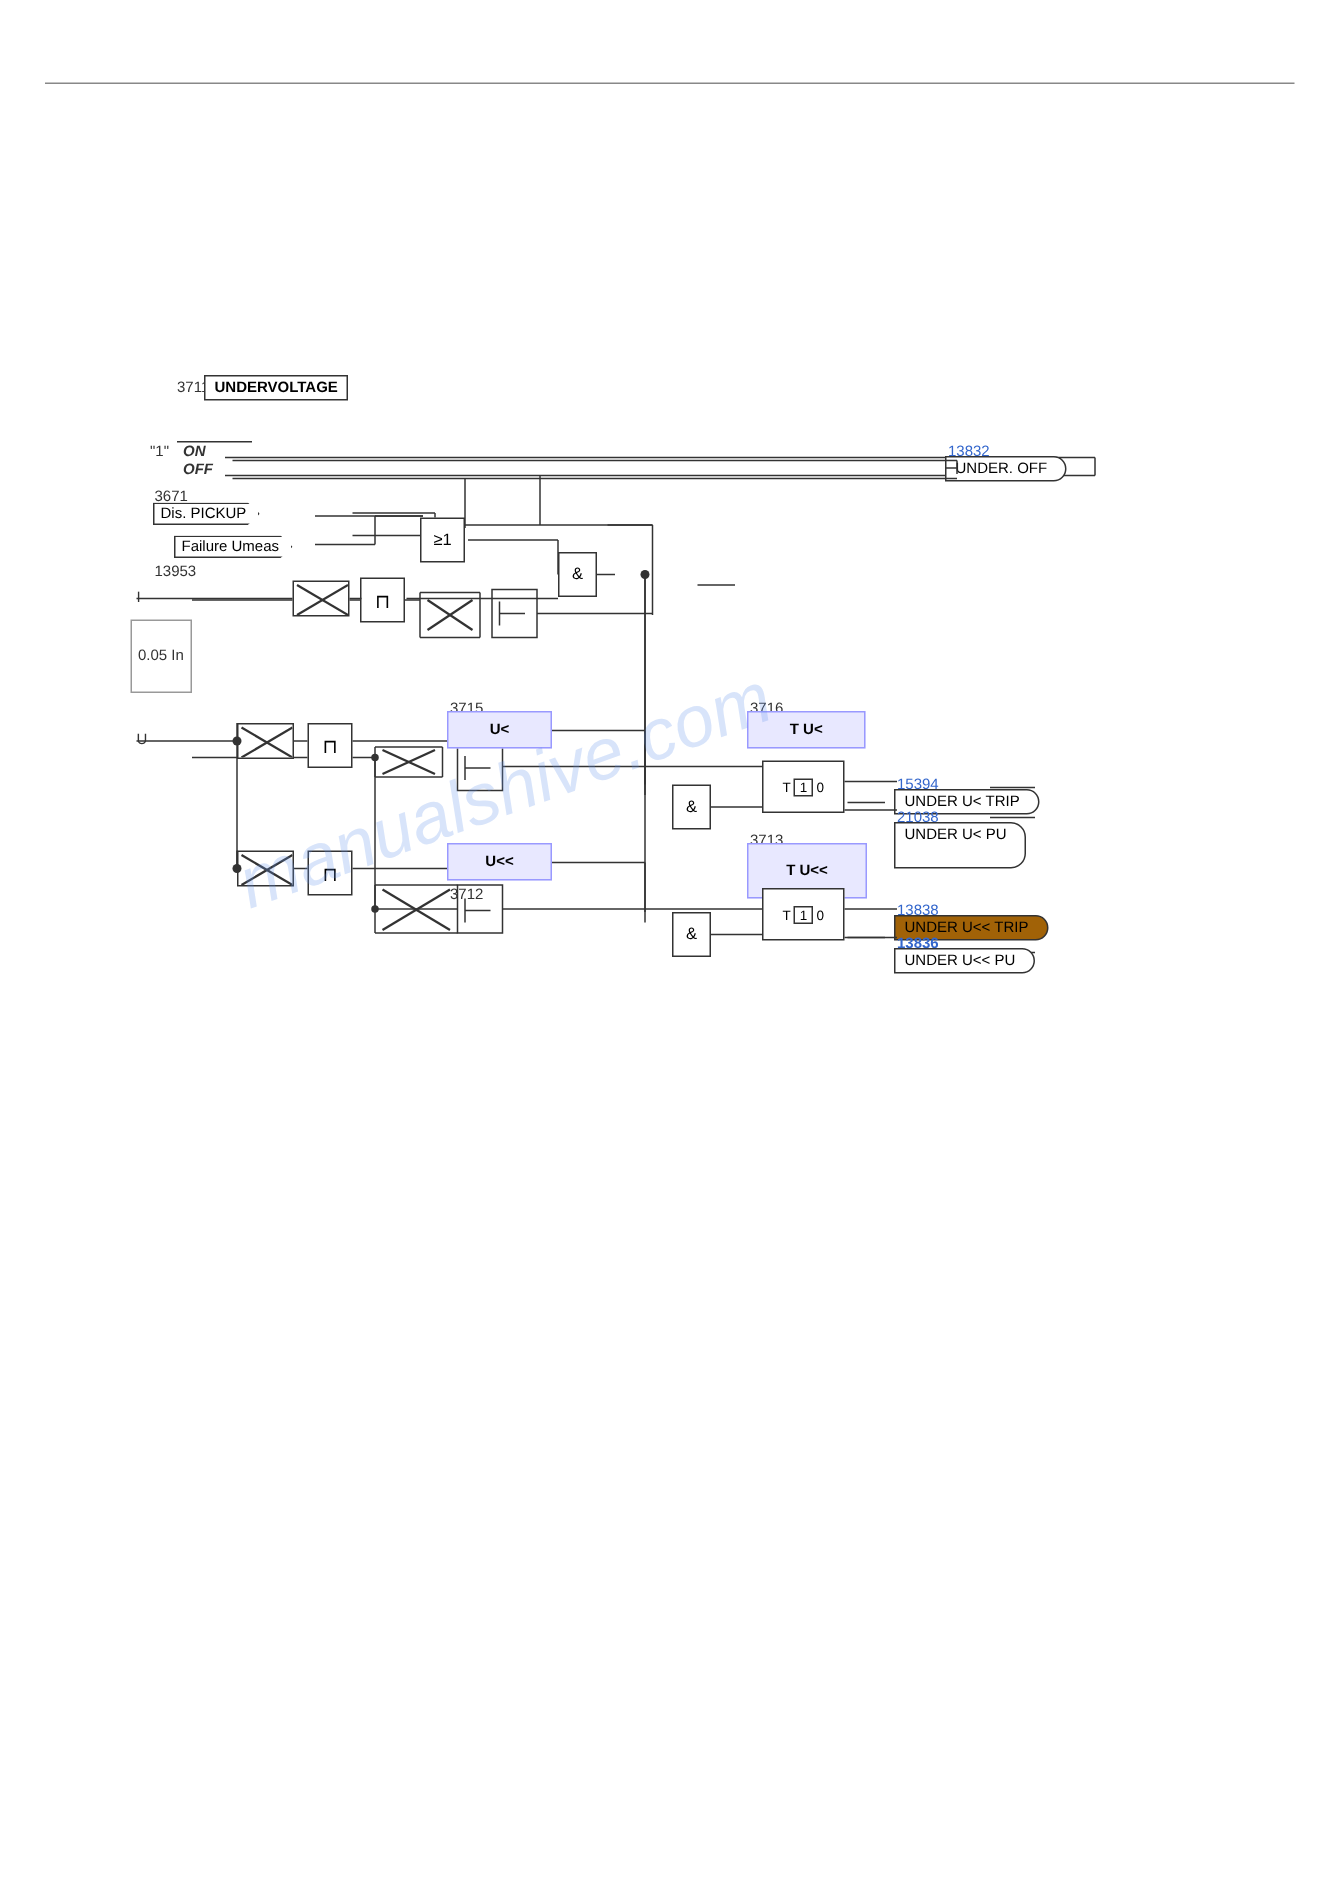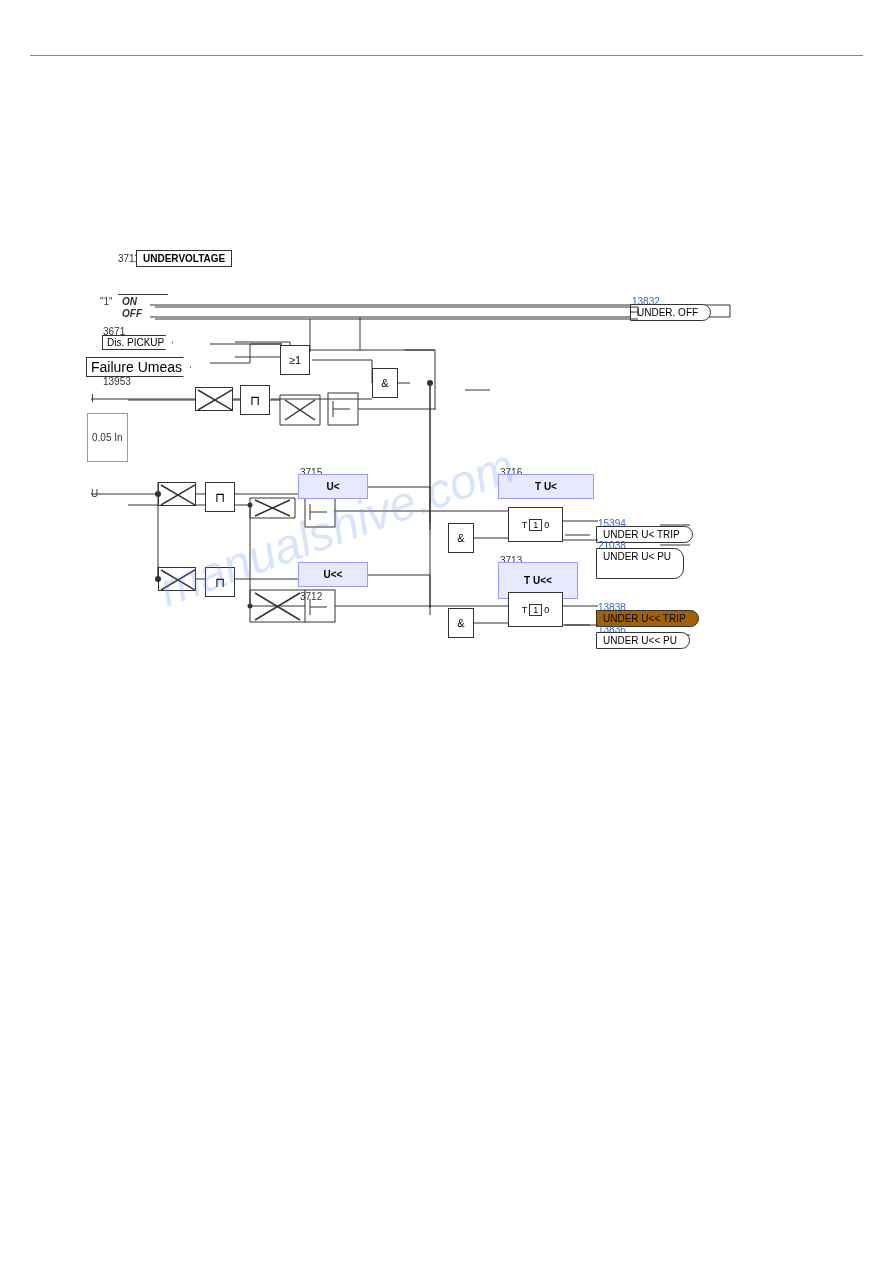--- a/index.html
+++ b/index.html
@@ -147,21 +147,21 @@
 <div style="position:absolute;top:296px;left:122px;font-size:10px;font-weight:bold;font-style:italic;color:#333;">ON</div>
 
 <div style="position:absolute;top:308px;left:122px;font-size:10px;font-weight:bold;font-style:italic;color:#333;">OFF</div>
 
 <div style="position:absolute;top:294px;left:118px;width:50px;height:1px;background:#333;"></div>
 
 <div style="position:absolute;top:326px;left:103px;font-size:10px;color:#333;">3671</div>
 <div style="position:absolute;top:335px;left:102px;border:1px solid #333;padding:1px 8px 1px 4px;font-size:10px;background:white;clip-path:polygon(0 0, calc(100% - 8px) 0, 100% 50%, calc(100% - 8px) 100%, 0 100%);">Dis. PICKUP</div>
 
 <div style="position:absolute;top:348px;left:103px;font-size:10px;color:#333;margin-top:28px;">13953</div>
-<div style="position:absolute;top:357px;left:86px;border:1px solid #333;padding:1px 8px 1px 4px;font-size:14px;background:white;clip-path:polygon(0 0, calc(100% - 8px) 0, 100% 50%, calc(100% - 8px) 100%, 0 100%);">Failure Umeas</div>
+<div style="position:absolute;top:357px;left:116px;border:1px solid #333;padding:1px 8px 1px 4px;font-size:10px;background:white;clip-path:polygon(0 0, calc(100% - 8px) 0, 100% 50%, calc(100% - 8px) 100%, 0 100%);">Failure Umeas</div>
 
 <div style="position:absolute;top:345px;left:280px;border:1px solid #333;width:30px;height:30px;background:white;display:flex;align-items:center;justify-content:center;font-size:11px;">≥1</div>
 
 <div style="position:absolute;top:368px;left:372px;border:1px solid #333;width:26px;height:30px;background:white;display:flex;align-items:center;justify-content:center;font-size:11px;">&amp;</div>
 
 <div style="position:absolute;top:393px;left:91px;font-size:10px;color:#333;">I</div>
 
 <div style="position:absolute;top:413px;left:87px;font-size:10px;color:#333;border:1px solid #999;padding:18px 4px;background:white;">0.05 In</div>
 
 <div style="position:absolute;top:387px;left:195px;width:38px;height:24px;border:1px solid #333;background:white;overflow:hidden;">
@@ -183,21 +183,21 @@
 </div>
 
 <div style="position:absolute;top:482px;left:205px;width:30px;height:30px;border:1px solid #333;background:white;display:flex;align-items:center;justify-content:center;font-size:13px;">⊓</div>
 
 <div style="position:absolute;top:467px;left:300px;font-size:10px;color:#333;">3715</div>
 <div style="position:absolute;top:474px;left:298px;border:1px solid #9999ff;background:#e8e8ff;width:70px;height:25px;display:flex;align-items:center;justify-content:center;font-size:10px;font-weight:bold;">U&lt;</div>
 
 <div style="position:absolute;top:523px;left:448px;border:1px solid #333;width:26px;height:30px;background:white;display:flex;align-items:center;justify-content:center;font-size:11px;">&amp;</div>
 
 <div style="position:absolute;top:467px;left:500px;font-size:10px;color:#333;">3716</div>
-<div style="position:absolute;top:474px;left:498px;border:1px solid #9999ff;background:#e8e8ff;width:96px;height:25px;display:flex;align-items:center;justify-content:center;font-size:10px;font-weight:bold;">T U&lt;</div>
+<div style="position:absolute;top:474px;left:498px;border:1px solid #9999ff;background:#e8e8ff;width:79px;height:25px;display:flex;align-items:center;justify-content:center;font-size:10px;font-weight:bold;">T U&lt;</div>
 
 <div style="position:absolute;top:507px;left:508px;width:55px;height:35px;border:1px solid #333;background:white;font-size:9px;display:flex;align-items:center;justify-content:center;">
   <span style="margin-right:2px;">T</span>
   <span style="border:1px solid #333;padding:0 3px;">1</span>
   <span style="margin-left:2px;">0</span>
 </div>
 
 <div style="position:absolute;top:567px;left:158px;width:38px;height:24px;border:1px solid #333;background:white;overflow:hidden;">
   <svg width="38" height="24">
       <line x1="2" y1="2" x2="36" y2="22" stroke="#333" stroke-width="1.5"></line>
@@ -226,21 +226,21 @@
 
 <div style="position:absolute;top:518px;left:598px;font-size:10px;color:#3366cc;">15394</div>
 <div style="position:absolute;top:526px;left:596px;border:1px solid #333;padding:2px 12px 2px 6px;font-size:10px;background:white;border-radius:0 10px 10px 0;">UNDER U&lt; TRIP</div>
 
 <div style="position:absolute;top:540px;left:598px;font-size:10px;color:#3366cc;">21038</div>
 <div style="position:absolute;top:548px;left:596px;border:1px solid #333;padding:2px 12px 16px 6px;font-size:10px;background:white;border-radius:0 10px 10px 0;">UNDER U&lt; PU</div>
 
 <div style="position:absolute;top:602px;left:598px;font-size:10px;color:#3366cc;">13838</div>
 <div style="position:absolute;top:610px;left:596px;border:1px solid #333;padding:2px 12px 2px 6px;font-size:10px;background:#a16207;border-radius:0 10px 10px 0;">UNDER U&lt;&lt; TRIP</div>
 
-<div style="position:absolute;top:624px;left:598px;font-size:10px;color:#3366cc;">13836</div>
+<div style="position:absolute;top:624px;left:598px;font-size:10px;color:#3366cc;font-weight:bold;">13836</div>
 <div style="position:absolute;top:632px;left:596px;border:1px solid #333;padding:2px 12px 2px 6px;font-size:10px;background:white;border-radius:0 10px 10px 0;">UNDER U&lt;&lt; PU</div>
 
 <svg style="position:absolute;top:0;left:0;width:893px;height:1263px;overflow:visible;pointer-events:none;">
 
   <line x1="155" y1="307" x2="638" y2="307" stroke="#333" stroke-width="1"></line>
 
   <line x1="155" y1="319" x2="638" y2="319" stroke="#333" stroke-width="1"></line>
 
   <line x1="310" y1="319" x2="310" y2="352" stroke="#333" stroke-width="1"></line>
 

